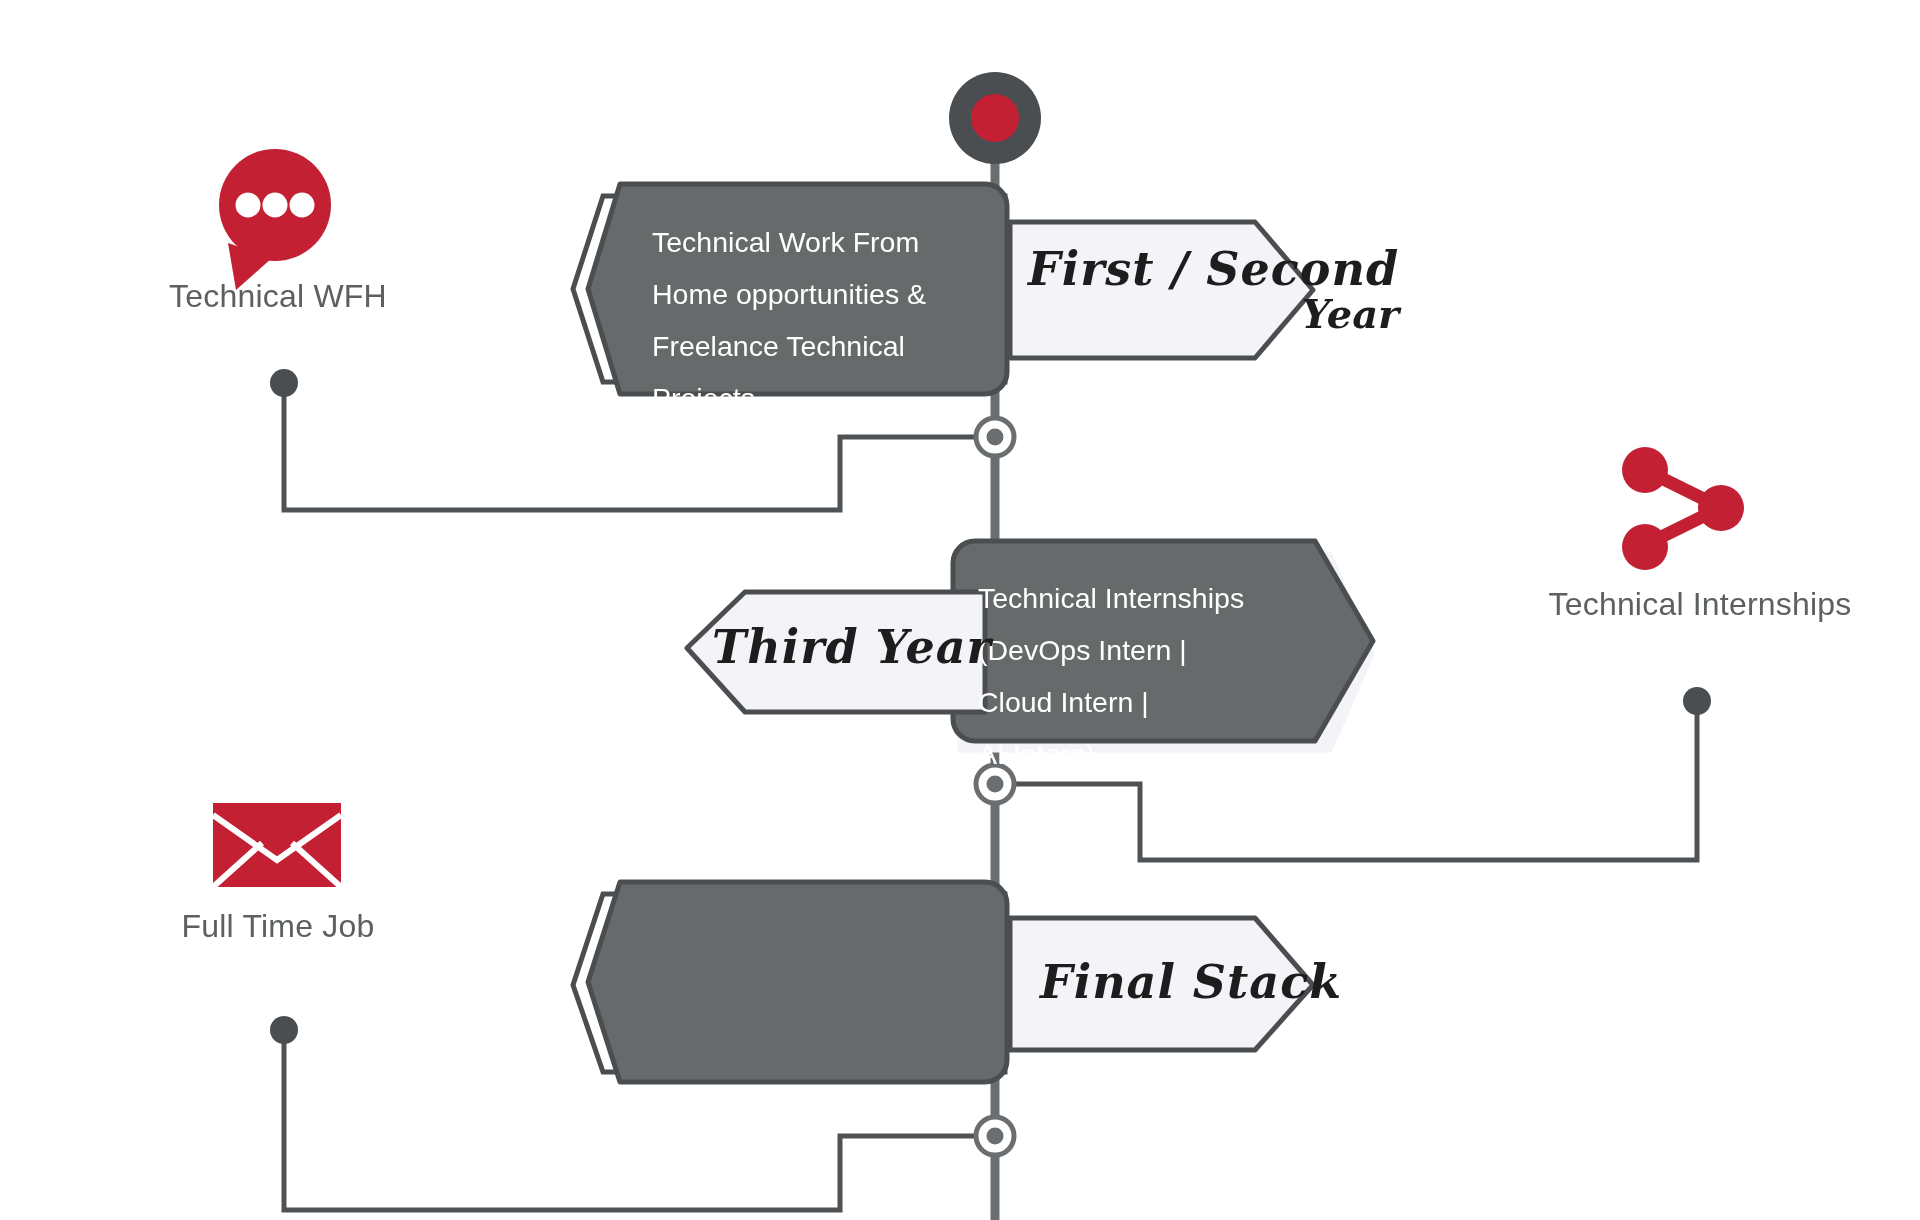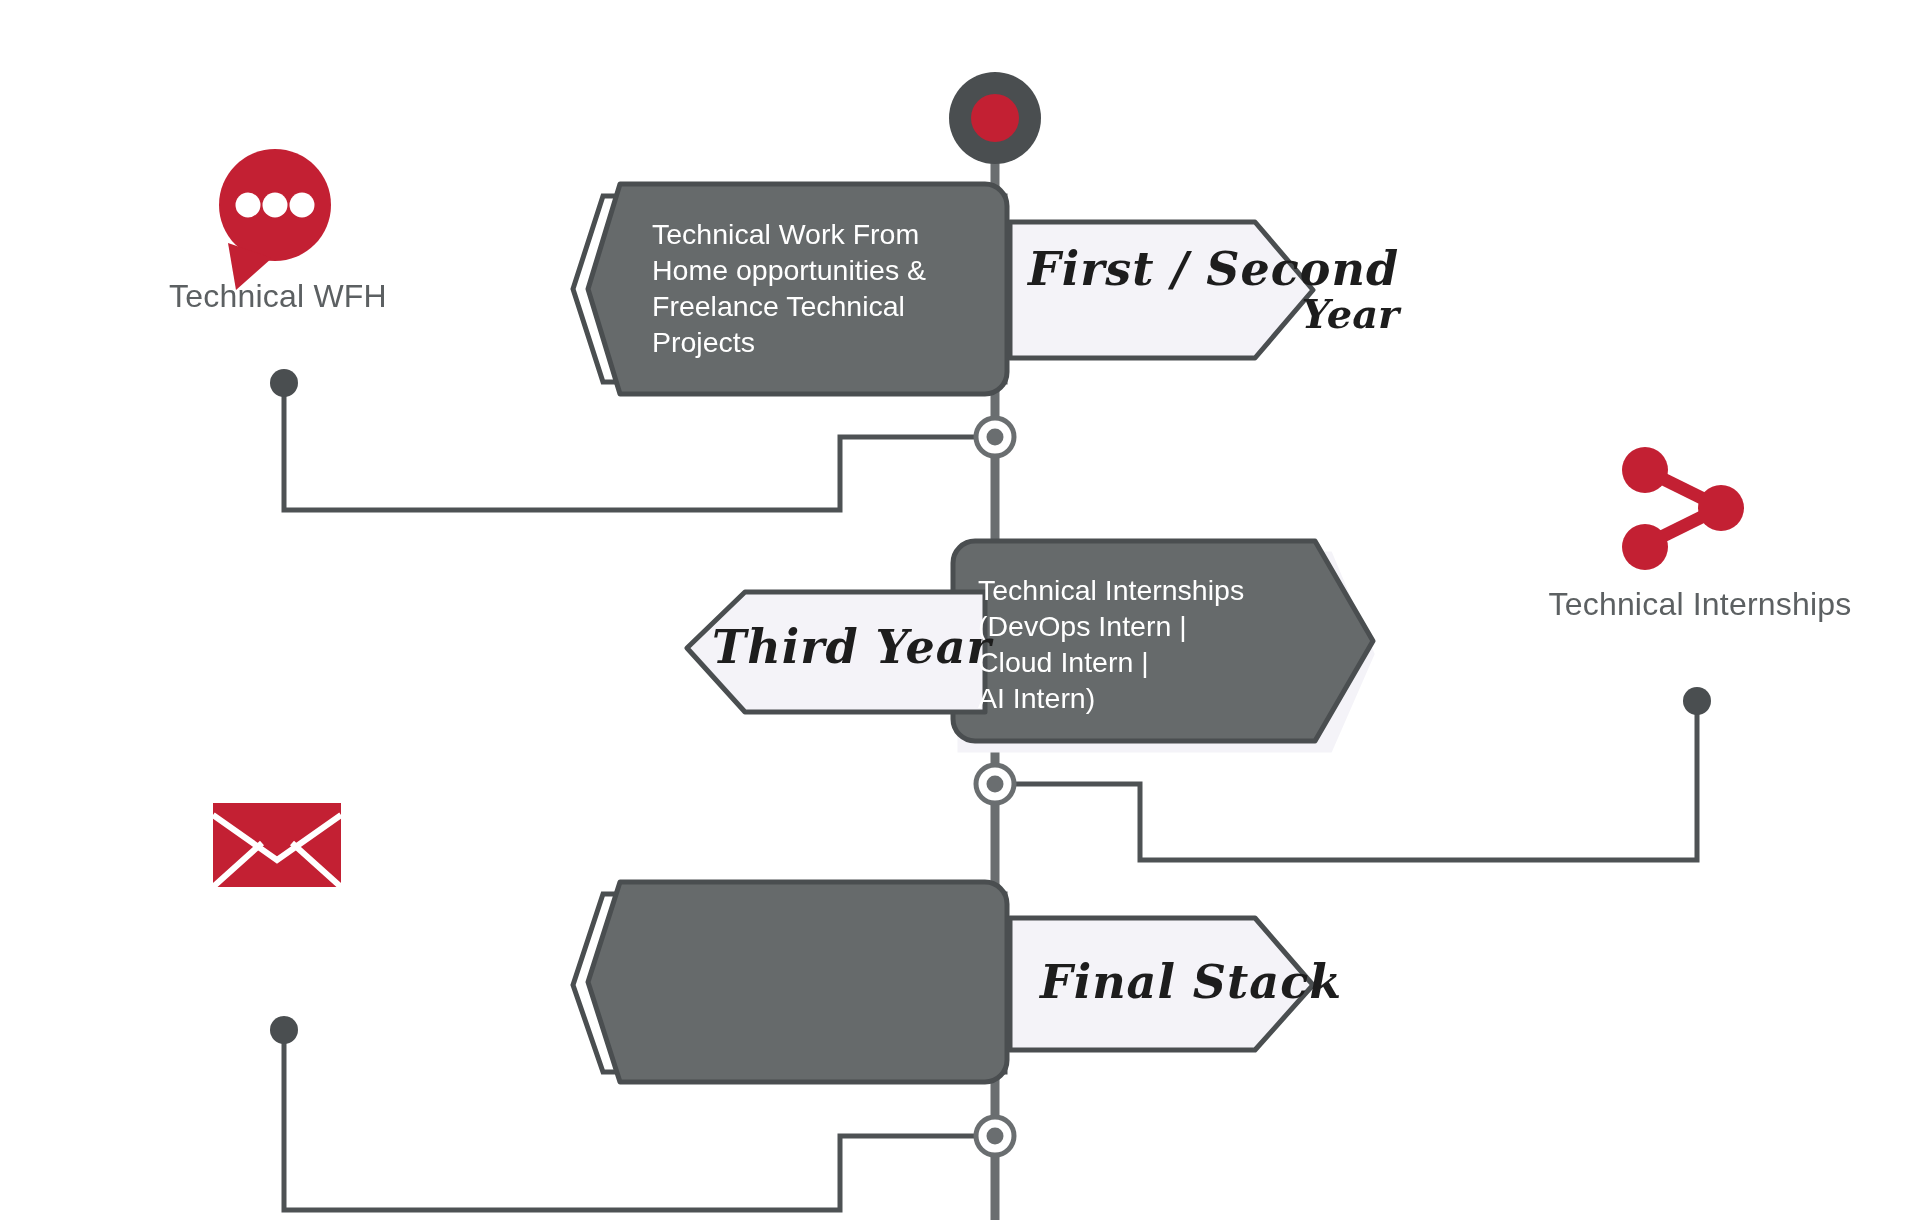--- a/index.html
+++ b/index.html
@@ -4,21 +4,21 @@
 <style>
   html,body{margin:0;padding:0;background:#ffffff;}
   body{width:1920px;height:1220px;position:relative;overflow:hidden;
        font-family:"Liberation Sans","DejaVu Sans",sans-serif;}
   .stage{position:absolute;inset:0;}
   svg.layer{position:absolute;left:0;top:0;width:1920px;height:1220px;}
 
   .side-label{position:absolute;text-align:center;color:#5c6062;
       font-size:32px;line-height:48px;font-weight:400;letter-spacing:.2px;}
 
-  .boxtext{position:absolute;color:#ffffff;font-size:28.5px;line-height:36px;
+  .boxtext{position:absolute;color:#ffffff;font-size:28.5px;line-height:52px;
       white-space:pre-line;font-weight:400;}
 
   .hw{position:absolute;color:#1d1d1d;font-family:"DejaVu Serif",serif;
       font-style:italic;font-weight:700;white-space:nowrap;}
   .hw .big{font-size:46px;letter-spacing:1px;font-style:italic;}
   .hw .small{font-size:40px;}
 </style>
 </head>
 <body>
 
@@ -101,20 +101,22 @@
       <path d="M213,887 L262,843 M341,887 L292,843" fill="none" stroke="#ffffff" stroke-width="6"></path>
     </g>
   </svg>
 
   <div class="side-label" style="left:128px;top:272px;width:300px;">Technical
 WFH</div>
 
   <div class="side-label" style="left:1545px;top:580px;width:310px;">Technical
 Internships</div>
 
+  <div class="side-label" style="left:128px;top:902px;width:300px;">Full Time
+Job</div>
 
   <div class="boxtext" style="left:652px;top:216px;width:350px;">Technical Work From
 Home opportunities &amp;
 Freelance Technical
 Projects</div>
 
   <div class="boxtext" style="left:978px;top:572px;width:370px;">Technical Internships
 (DevOps Intern |
 Cloud Intern |
 AI Intern)</div>

